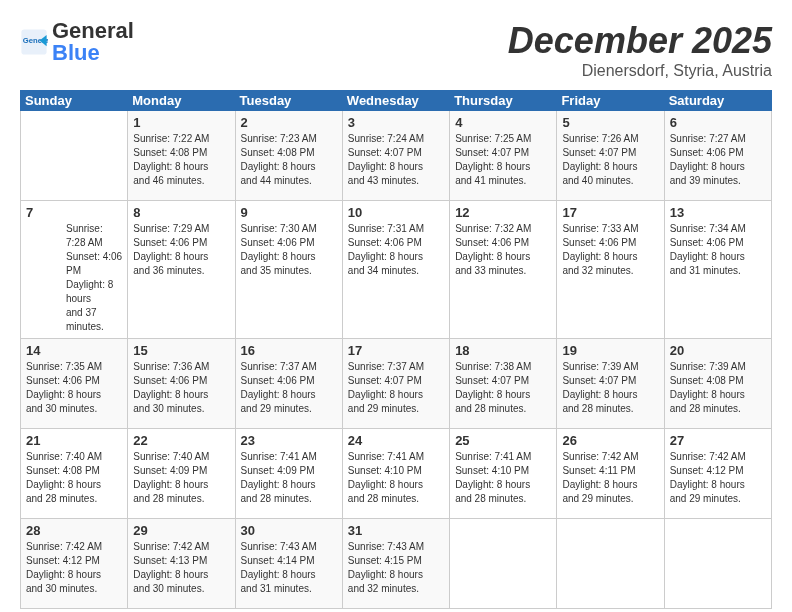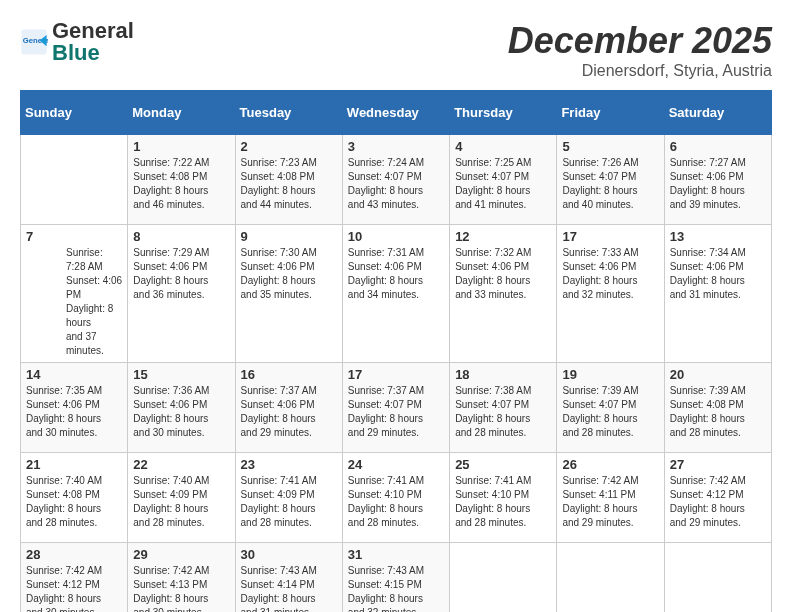--- a/index.html
+++ b/index.html
@@ -50,21 +50,21 @@
     table {
       width: 100%;
       border-collapse: collapse;
       table-layout: fixed;
     }
     thead th {
       background-color: #2b6cb0;
       color: #fff;
       font-size: 13px;
       font-weight: bold;
-      padding: 14px 4px;
+      padding: 2px 4px;
       text-align: left;
       border: 1px solid #2b6cb0;
     }
     tbody td {
       vertical-align: top;
       padding: 4px 5px;
       border: 1px solid #ccc;
       font-size: 10.5px;
       color: #333;
       height: 90px;
@@ -94,21 +94,21 @@
 <div class="header">
   <div class="logo">
     <svg class="logo-icon" viewBox="0 0 40 40">
       <rect x="2" y="2" width="36" height="36" rx="4" fill="#e8f0fa"></rect>
       <text x="4" y="22" font-size="11" font-weight="bold" fill="#1a6fba" font-family="Arial">General</text>
       <polygon points="28,18 38,10 38,26" fill="#1a9ad6"></polygon>
     </svg>
     <div>
       <div class="logo-text">
         <span style="color:#333">General</span><br>
-        <span style="color:#0f766e">Blue</span>
+        <span style="color:#3b82f6">Blue</span>
       </div>
     </div>
   </div>
   <div class="title-block">
     <div class="month-title">December 2025</div>
     <div class="location">Dienersdorf, Styria, Austria</div>
   </div>
 </div>
 
 <table>

